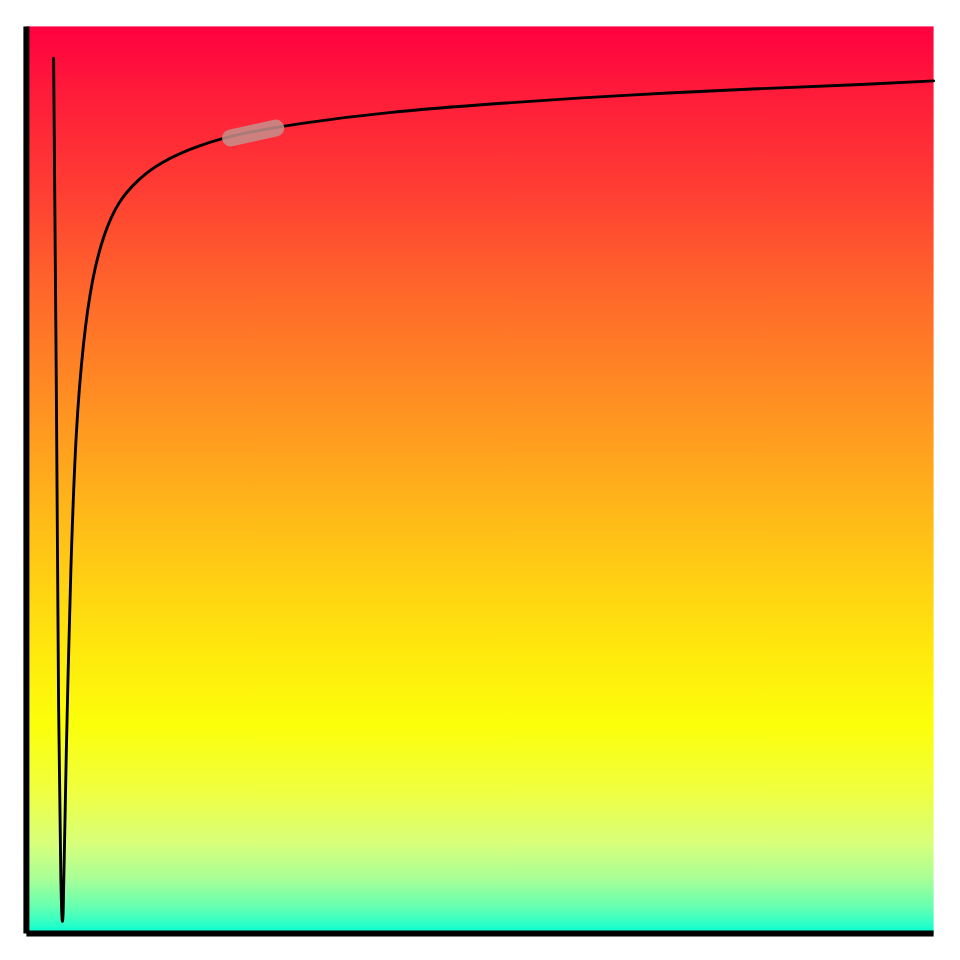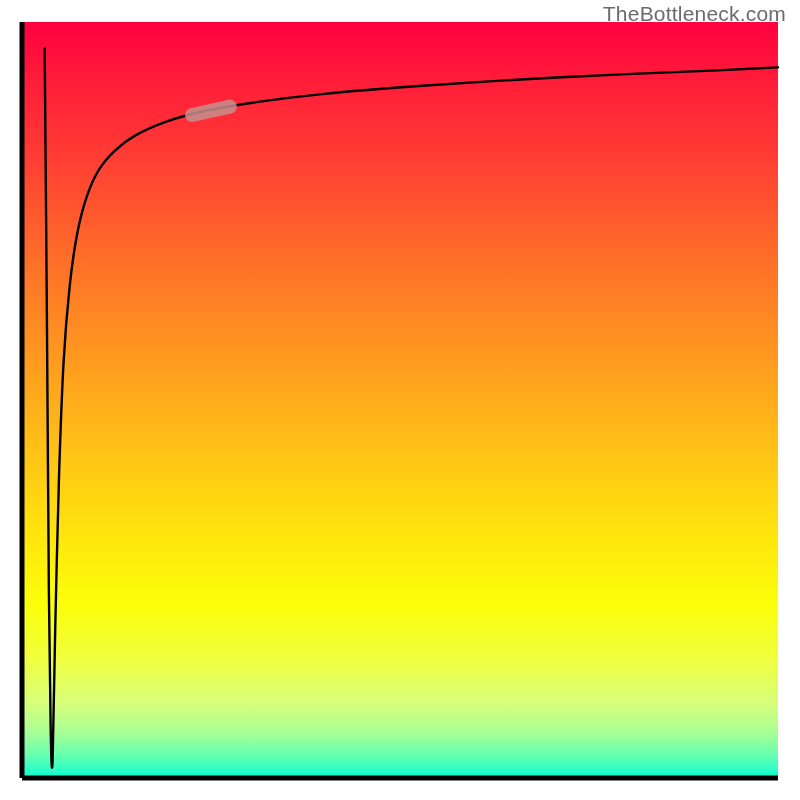--- a/index.html
+++ b/index.html
@@ -70,15 +70,14 @@
   <svg class="curve-svg" width="800" height="800" viewBox="0 0 800 800">
     <path id="main-curve" fill="none" stroke="#000000" stroke-width="2.4" stroke-linecap="round" d="M 44.68 48.46 C 45.06 94.45, 46.26 234.31, 46.95 324.40 C 47.64 414.49, 48.21 520.96, 48.84 589.00 C 49.47 657.04, 50.10 704.04, 50.73 732.64 C 51.36 761.24, 51.86 778.25, 52.62 760.61 C 53.37 742.97, 54.19 674.30, 55.26 626.80 C 56.34 579.30, 57.66 519.70, 59.04 475.60 C 60.43 431.50, 61.82 393.70, 63.58 362.20 C 65.34 330.70, 67.36 308.02, 69.63 286.60 C 71.90 265.18, 74.29 248.80, 77.19 233.68 C 80.09 218.56, 83.36 206.59, 87.02 195.88 C 90.67 185.17, 94.45 176.98, 99.11 169.42 C 103.77 161.86, 108.94 156.19, 114.99 150.52 C 121.04 144.85, 126.96 140.19, 135.40 135.40 C 143.84 130.61, 154.30 125.82, 165.64 121.79 C 176.98 117.76, 188.32 114.48, 203.44 111.21 C 218.56 107.93, 236.20 105.03, 256.36 102.14 C 276.52 99.24, 297.94 96.47, 324.40 93.82 C 350.86 91.17, 382.36 88.65, 415.12 86.26 C 447.88 83.87, 485.68 81.47, 520.96 79.46 C 556.24 77.44, 594.04 75.68, 626.80 74.16 C 659.56 72.65, 692.32 71.52, 717.52 70.38 C 742.72 69.25, 767.92 67.86, 778.00 67.36"></path>
     <path id="highlight-seg" fill="none" stroke="#c58f8c" stroke-width="14" stroke-linecap="round" opacity="0.85" d="M 192.10 114.99 L 229.90 106.67"></path>
   </svg>
 
   <svg class="axes" width="800" height="800" viewBox="0 0 800 800">
     <line x1="22" y1="22" x2="22" y2="778" stroke="#000000" stroke-width="5"></line>
     <line x1="22" y1="778" x2="778" y2="778" stroke="#000000" stroke-width="5"></line>
   </svg>
 
-  <div class="watermark">TheBottleneck.com</div>
 
 </div>
 
 </body></html>

